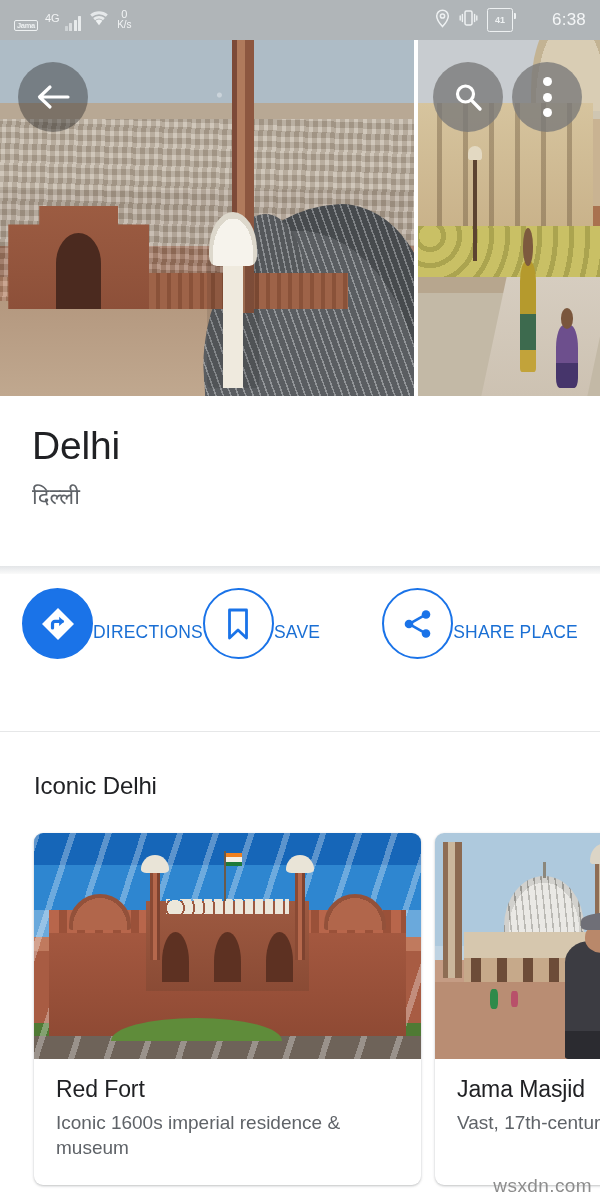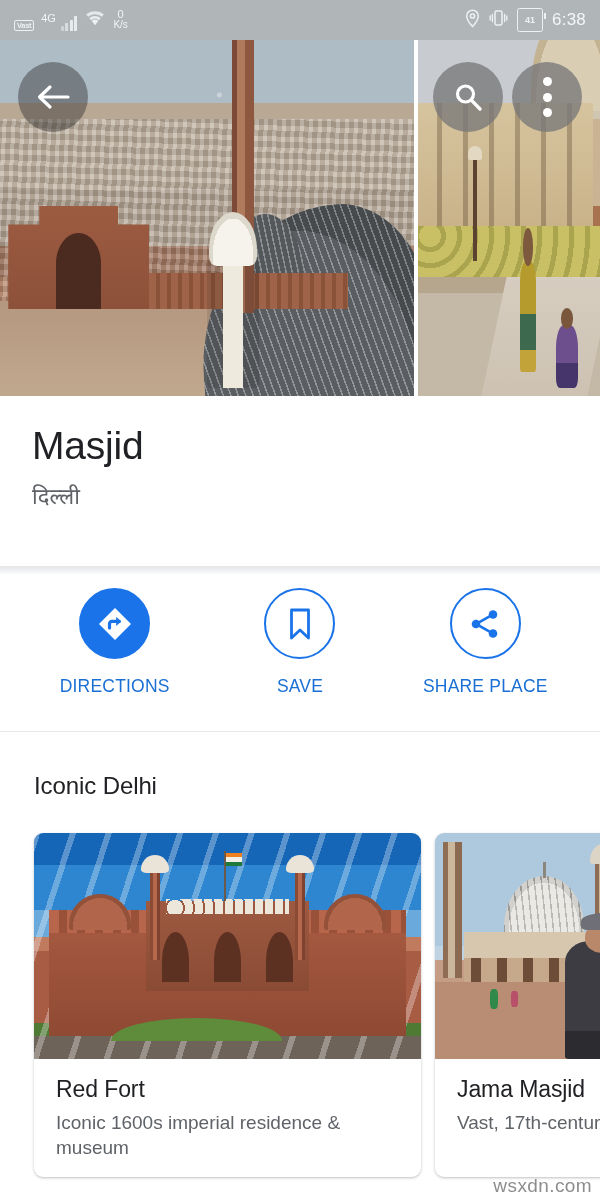--- a/index.html
+++ b/index.html
@@ -30,21 +30,21 @@
   .sig-num{ font-size:11px; line-height:1; margin-bottom:7px; }
   .bars{ display:flex; align-items:flex-end; gap:1.5px; height:15px; }
   .bars i{ width:3px; background:#e8ebec; display:block; border-radius:.5px; }
   .bars i:nth-child(1){height:5px;opacity:.55}
   .bars i:nth-child(2){height:8px;opacity:.75}
   .bars i:nth-child(3){height:11px}
   .bars i:nth-child(4){height:15px}
   .kbs{ text-align:center; line-height:1.0; margin-bottom:1px; }
   .kbs b{ display:block; font-size:11px; font-weight:normal; }
   .kbs s{ display:block; font-size:10px; text-decoration:none; }
-  .clock{ font-size:17px; letter-spacing:.2px; color:#f4f6f7; }
+  .clock{ font-size:17px; letter-spacing:.2px; color:#f4f6f7;margin-left:30px; }
   .batt{
     position:relative; width:26px; height:24px;
     border:1.6px solid #eef1f2; border-radius:2.5px;
     font-size:9px; font-weight:bold; color:#eef1f2;
     display:flex; align-items:center; justify-content:center; line-height:1;
   }
   .batt:after{ content:""; position:absolute; right:-4px; top:4px; width:2.5px; height:6px; background:#eef1f2; border-radius:0 1px 1px 0;}
 
   
   .hero{ position:absolute; top:0; left:0; width:600px; height:396px; display:flex; gap:4px; z-index:5;}
@@ -173,21 +173,21 @@
 
   .sep-thick{ position:absolute; top:566px; left:0; width:600px; height:8px;
               background:linear-gradient(#e3e5e7, #f1f2f3 60%, #fafafa); }
   .sep-thin{ position:absolute; top:731px; left:0; width:600px; height:1px; background:#e6e7e8; }
 
   
   .actions{
     position:absolute; top:588px; left:0; width:600px;
     display:flex; align-items:flex-start; padding:0 22px;
   }
-  .action{ flex:1; display:flex; flex-direction:column; align-items:center; cursor:pointer; }
+  .action{ flex:1; display:flex; align-items:center; cursor:pointer; }
   .act-circle{
     width:71px; height:71px; border-radius:50%;
     display:flex; align-items:center; justify-content:center;
     border:2px solid #1a73e8; background:#fff;
   }
   .act-circle.filled{ background:#1a73e8; border-color:#1a73e8; }
   .act-label{
     margin-top:17px; font-size:17.5px; color:#1a6fd4;
     letter-spacing:.2px; white-space:nowrap; font-weight:400;
   }
@@ -308,21 +308,21 @@
   }
   .jama .kid{
     position:absolute; left:26%; bottom:22%; width:4%; height:9%;
     background:#2f8a4a; border-radius:30%;
   }
   .jama .kid2{
     position:absolute; left:36%; bottom:23%; width:3.4%; height:7%;
     background:#b8506a; border-radius:30%;
   }
 
-  .card-body{ padding:17px 22px 16px 22px; }
+  .card-body{ padding:17px 22px 24px 22px; }
   .card-name{ font-size:23px; color:#202124; font-weight:500; letter-spacing:-.1px;}
   .card-desc{ font-size:19px; color:#5f6368; margin-top:7px; line-height:1.34; }
   .card.second .card-body{ padding-right:0; }
   .card.second .card-name,
   .card.second .card-desc{ white-space:nowrap; }
 
   .watermark{
     position:absolute; right:8px; bottom:4px;
     font-size:19px; color:#8d8d8d; letter-spacing:.4px;
     font-family:"Liberation Sans", sans-serif; z-index:40;
@@ -353,21 +353,21 @@
         <div class="pool"></div>
         <div class="lamp"></div>
         <div class="w1"></div>
         <div class="w2"></div>
       </div>
     </div>
   </div>
 
   <div class="statusbar">
     <div class="sb-left">
-      <span class="volte">Vast</span>
+      <span class="volte">Jama</span>
       <span class="sig">
         <span class="sig-num">4G</span>
         <span class="bars">
             <i></i>
             <i></i>
             <i></i>
             <i></i>
           </span>
       </span>
       <span style="margin-bottom:1px;">
@@ -415,21 +415,21 @@
   </div>
   <div class="iconbtn more-btn">
     <span style="display:flex;flex-direction:column;align-items:center;">
       <i class="dot"></i>
         <i class="dot"></i>
         <i class="dot"></i>
     </span>
   </div>
 
   <div class="titleblock">
-    <div class="place-title">Masjid</div>
+    <div class="place-title">Delhi</div>
     <div class="place-sub">दिल्ली</div>
   </div>
 
   <div class="sep-thick"></div>
 
   <div class="actions">
 
     <div class="action">
       <div class="act-circle filled">
         <svg width="40" height="40" viewBox="0 0 40 40" aria-hidden="true">

